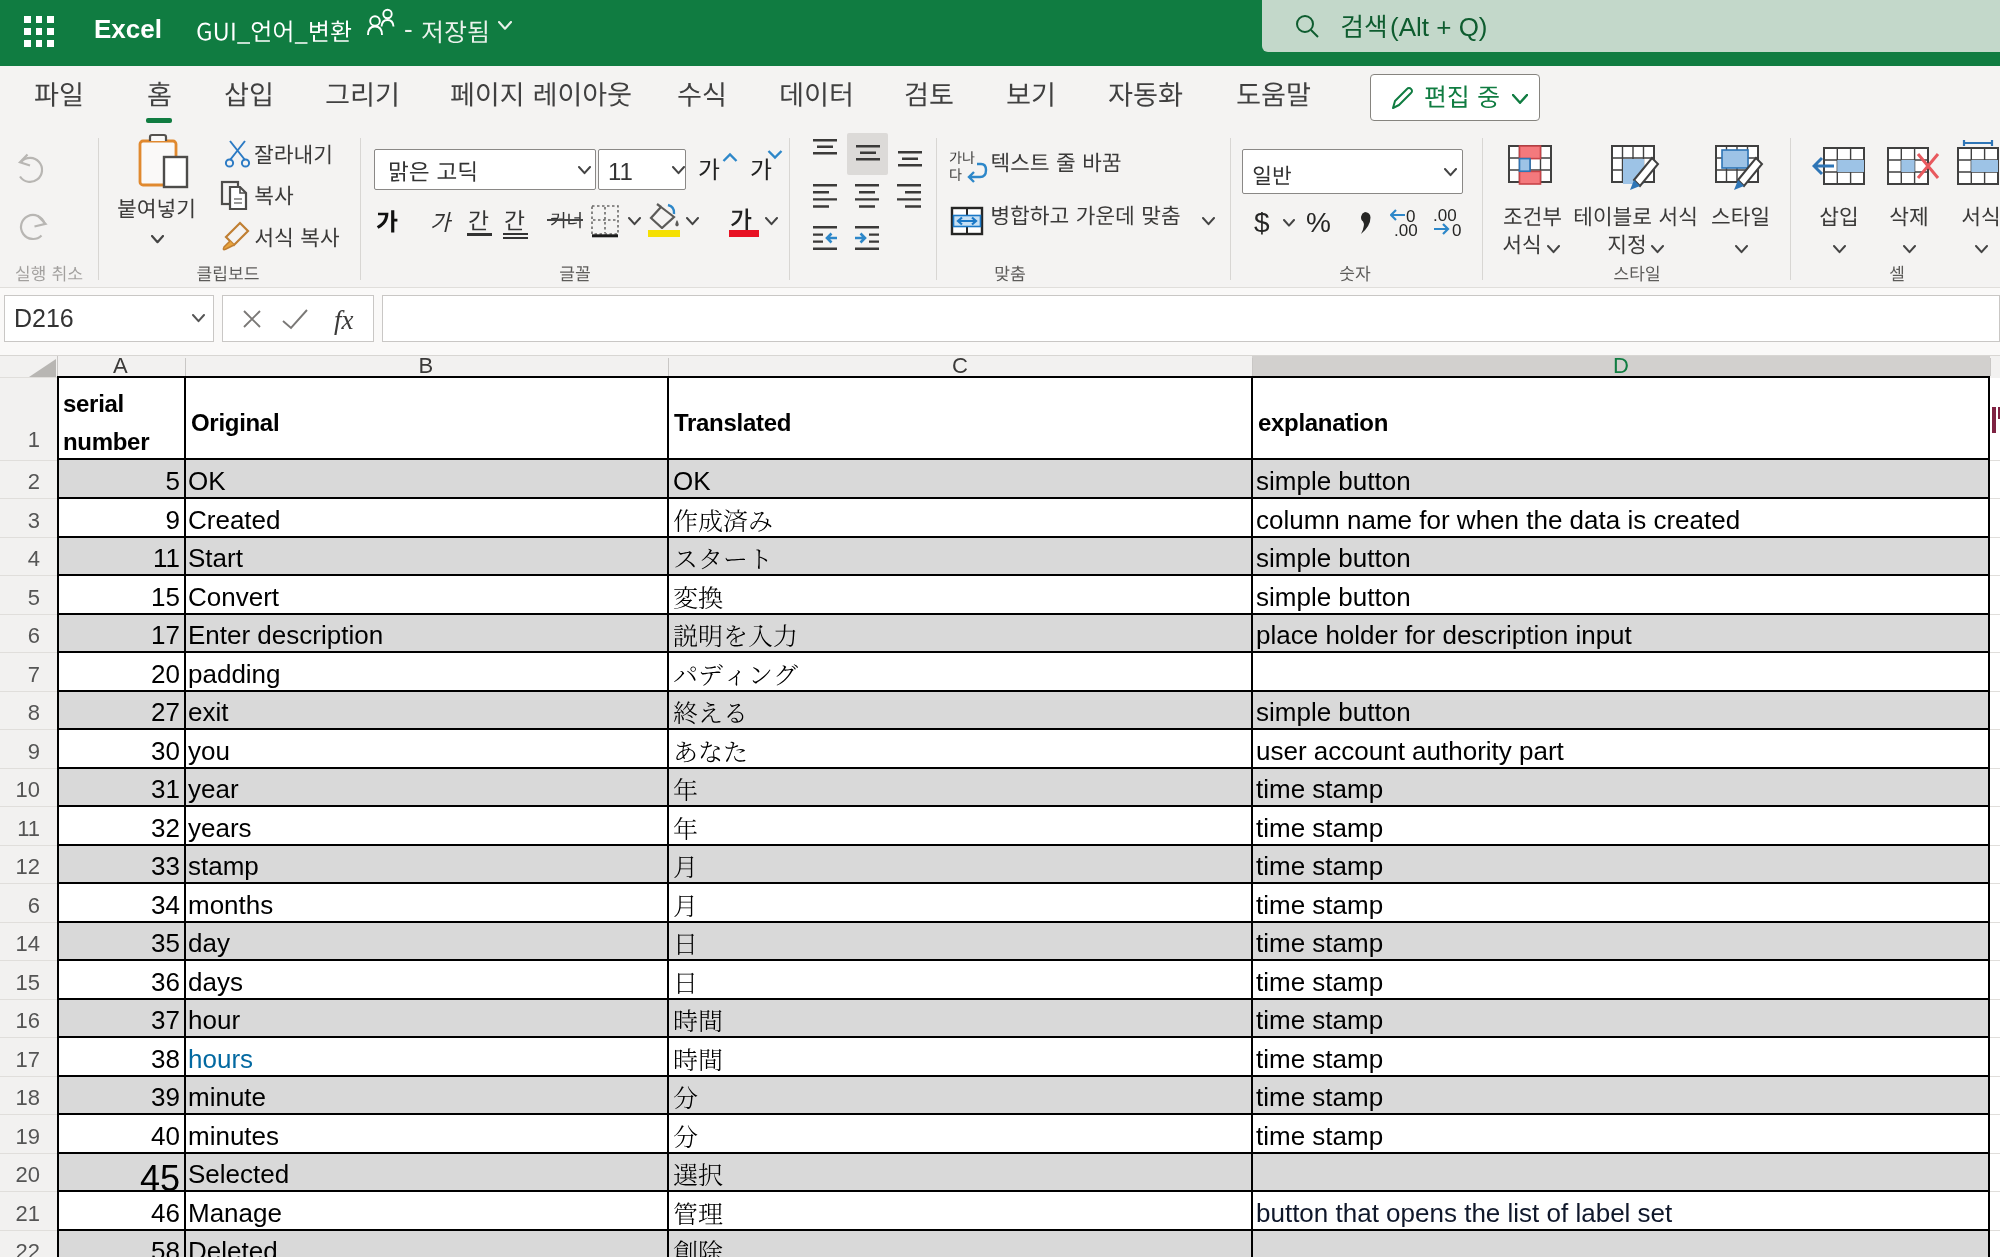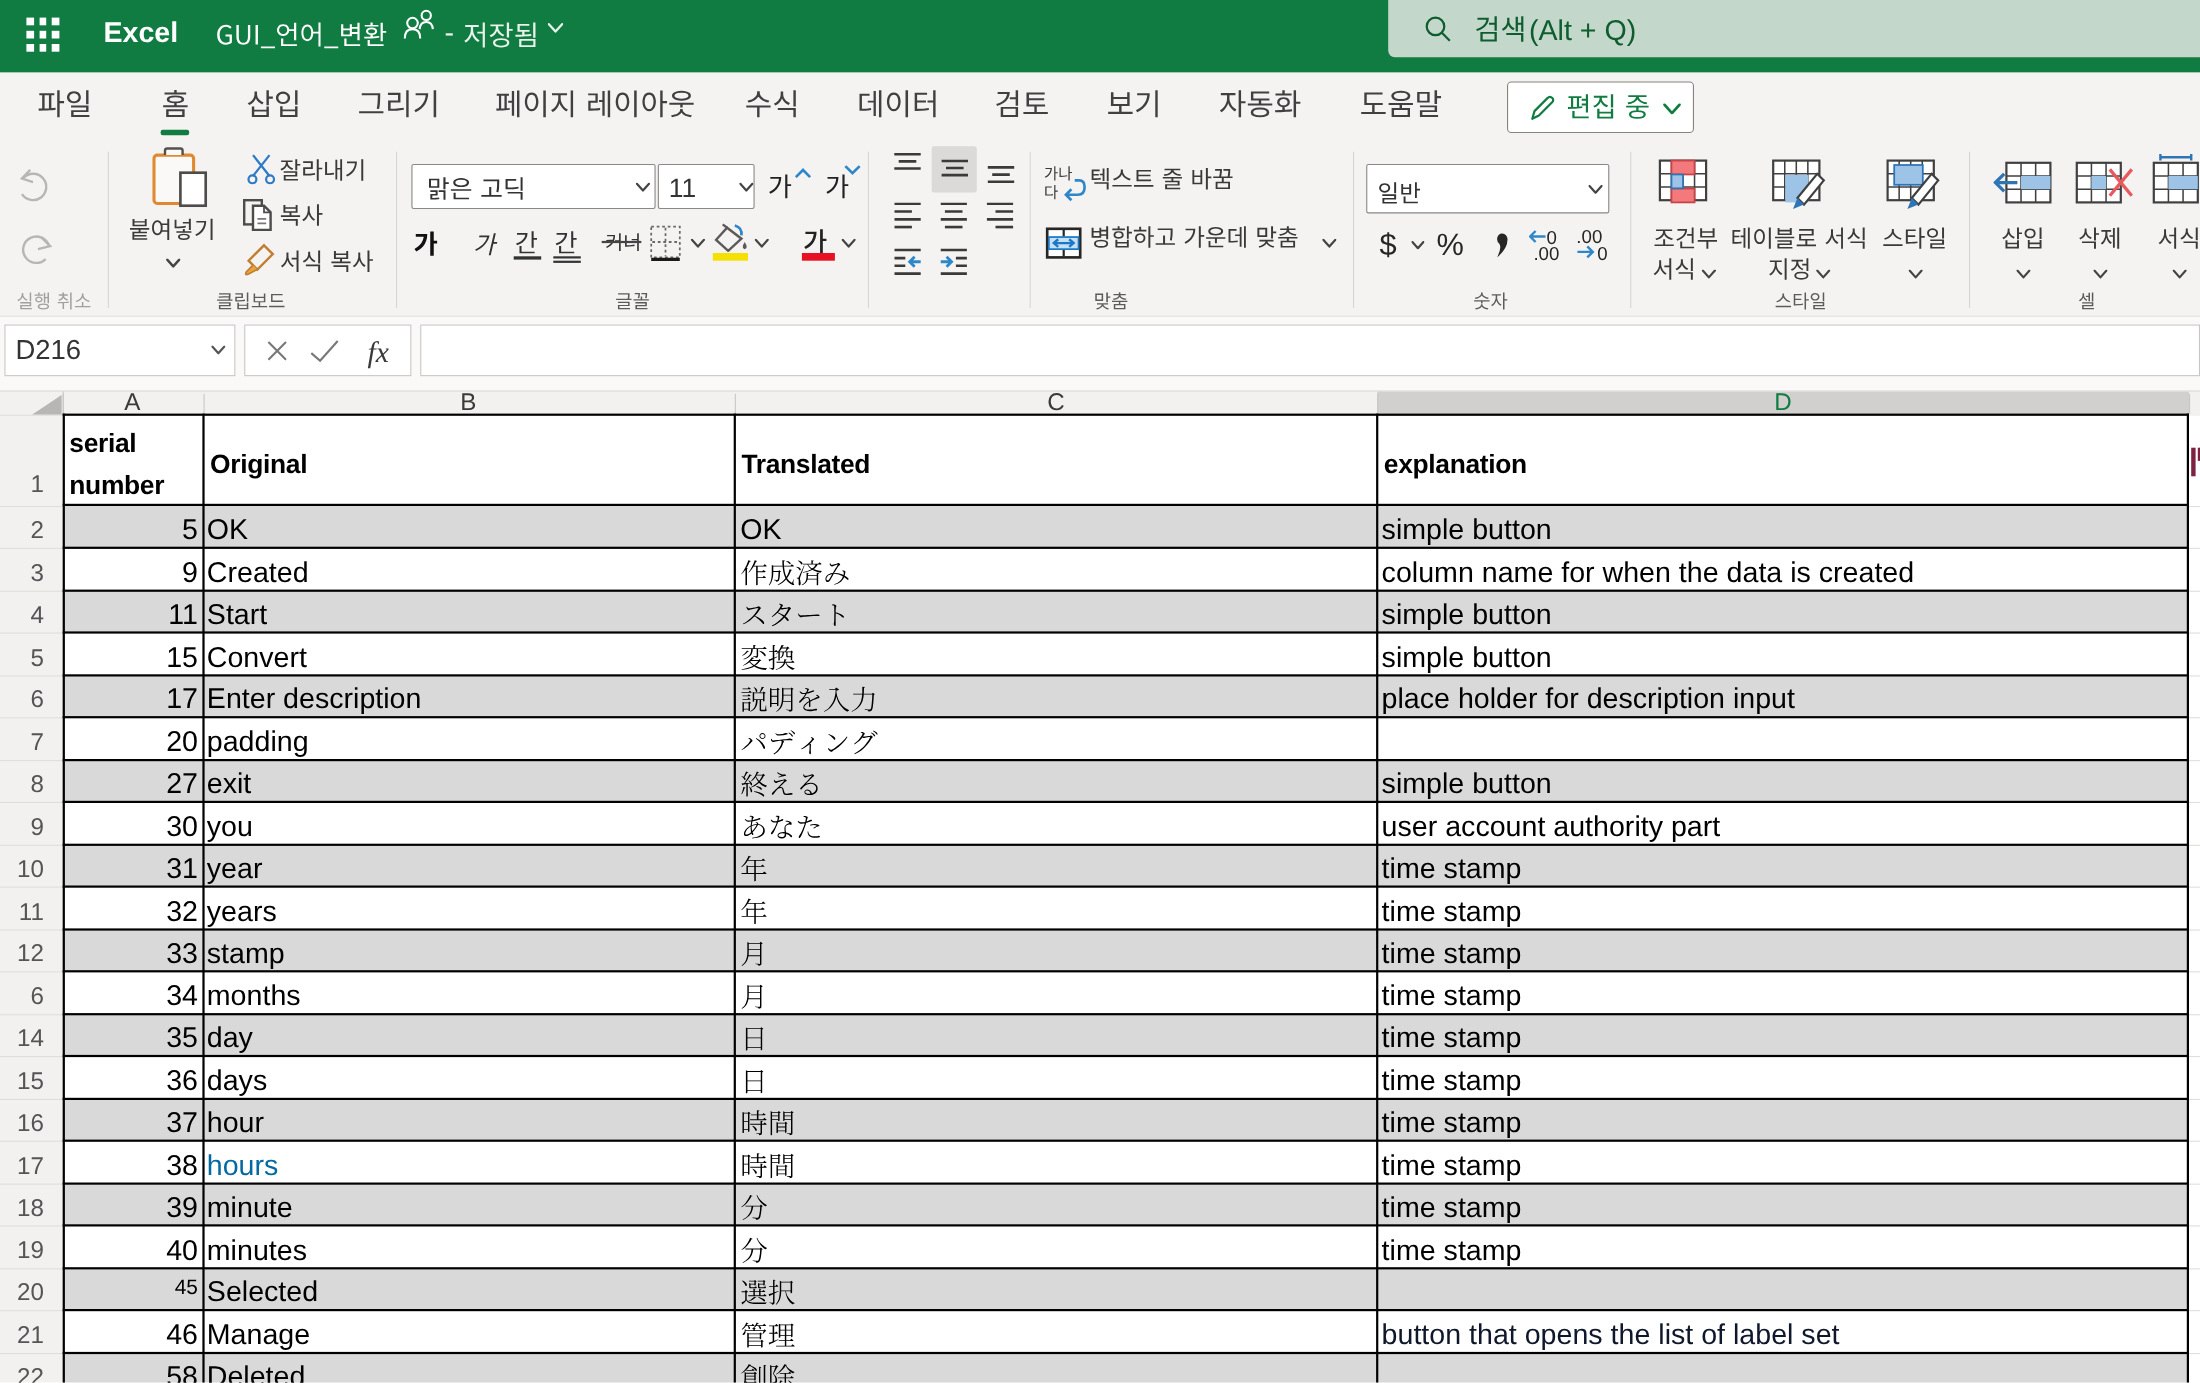--- a/index.html
+++ b/index.html
@@ -542,21 +542,21 @@
 <div style="position:absolute;left:1256px;top:1084.0px;font-size:26px;line-height:1;color:#000;white-space:pre;">time stamp</div>
 <div style="position:absolute;right:1960px;top:1125.9px;font-size:22px;line-height:1;color:#555;white-space:pre;">19</div>
 <div style="position:absolute;right:1820px;top:1122.5px;font-size:26px;line-height:1;color:#000;white-space:pre;">40</div>
 <div style="position:absolute;left:188px;top:1122.5px;font-size:26px;line-height:1;color:#000;white-space:pre;">minutes</div>
 <svg style="position:absolute;left:673.0px;top:1119.8px" width="25" height="35" viewBox="0 -26.2 25.0 35.0">
     <path d="M4.5 -11.1H19V-10.4H4.8ZM18.1 -11.1H17.9L18.7 -12.1L20.5 -10.6Q20.4 -10.5 20.1 -10.4Q19.9 -10.3 19.5 -10.2Q19.3 -7.6 19 -5.3Q18.7 -3 18.3 -1.4Q17.8 0.2 17.2 0.8Q16.7 1.3 16 1.5Q15.3 1.8 14.4 1.7Q14.4 1.4 14.3 1.2Q14.2 0.9 13.9 0.7Q13.6 0.5 12.7 0.3Q11.9 0.1 11 0L11.1 -0.4Q11.7 -0.4 12.6 -0.3Q13.4 -0.2 14.2 -0.1Q14.9 -0.1 15.2 -0.1Q15.6 -0.1 15.8 -0.1Q16.1 -0.2 16.3 -0.4Q16.6 -0.7 16.9 -1.7Q17.2 -2.6 17.4 -4.1Q17.7 -5.5 17.9 -7.3Q18 -9.1 18.1 -11.1ZM10.2 -11.1H11.8Q11.7 -9.8 11.4 -8.5Q11.2 -7.2 10.6 -5.8Q10.1 -4.4 9.1 -3.1Q8.1 -1.7 6.4 -0.5Q4.8 0.8 2.4 1.9L2.1 1.5Q4.8 -0 6.4 -1.6Q8 -3.2 8.8 -4.9Q9.6 -6.5 9.9 -8.1Q10.2 -9.7 10.2 -11.1ZM8.9 -20.9 11.1 -20Q11 -19.8 10.8 -19.7Q10.7 -19.6 10.2 -19.7Q9.4 -18 8.1 -16.2Q6.9 -14.3 5.2 -12.6Q3.4 -11 1.3 -9.8L1 -10.1Q2.9 -11.4 4.4 -13.2Q6 -15.1 7.1 -17.1Q8.3 -19.1 8.9 -20.9ZM15.3 -20.9Q15.9 -19.5 16.8 -18.1Q17.8 -16.7 19 -15.5Q20.2 -14.3 21.6 -13.3Q22.9 -12.3 24.3 -11.6L24.2 -11.3Q23.8 -11.3 23.4 -11Q23.1 -10.8 22.9 -10.3Q21.2 -11.4 19.6 -13Q18 -14.6 16.8 -16.6Q15.5 -18.6 14.8 -20.7Z" fill="#000"></path>
   </svg>
 <div style="position:absolute;left:1256px;top:1122.5px;font-size:26px;line-height:1;color:#000;white-space:pre;">time stamp</div>
 <div style="position:absolute;left:57px;top:1152.5px;width:1933px;height:38.5px;background:#D9D9D9;"></div>
 <div style="position:absolute;right:1960px;top:1164.4px;font-size:22px;line-height:1;color:#555;white-space:pre;">20</div>
-<div style="position:absolute;right:1820px;top:1161.0px;font-size:19px;line-height:1;color:#000;white-space:pre;text-align:center;">45</div>
+<div style="position:absolute;right:1820px;top:1161.0px;font-size:36px;line-height:1;color:#000;white-space:pre;text-align:center;">45</div>
 <div style="position:absolute;left:188px;top:1161.0px;font-size:26px;line-height:1;color:#000;white-space:pre;">Selected</div>
 <svg style="position:absolute;left:673.0px;top:1158.2px" width="50" height="35" viewBox="0 -26.2 50.0 35.0">
     <path d="M5.8 -2.5Q6.5 -1.7 7.3 -1.3Q8 -0.8 8.9 -0.5Q9.9 -0.3 11.1 -0.2Q12.3 -0.1 13.9 -0.1Q15.5 -0.1 17.2 -0.1Q19 -0.1 20.8 -0.1Q22.6 -0.2 24.1 -0.2V0.1Q23.1 0.3 23 1.3Q21.7 1.3 20.2 1.3Q18.6 1.3 17 1.3Q15.4 1.3 14 1.3Q12.3 1.3 11 1.1Q9.7 1 8.7 0.6Q7.7 0.3 6.9 -0.3Q6.2 -1 5.5 -2Q5 -1.5 4.5 -0.9Q3.9 -0.3 3.3 0.3Q2.8 0.8 2.3 1.2Q2.4 1.5 2.3 1.6Q2.2 1.7 2.1 1.8L1 0.1Q1.6 -0.2 2.4 -0.8Q3.3 -1.3 4.2 -1.9Q5.1 -2.5 5.8 -3ZM5.8 -9.3V-2.5L4.5 -1.6V-9.5H1.3L1.1 -10.3H4.2L5.1 -11.4L7 -9.8Q6.9 -9.7 6.6 -9.5Q6.3 -9.4 5.8 -9.3ZM1.8 -20.1Q3.2 -19.6 4.1 -18.9Q5 -18.3 5.4 -17.7Q5.9 -17 6 -16.5Q6.1 -15.9 5.9 -15.6Q5.8 -15.2 5.4 -15.1Q5.1 -15.1 4.7 -15.4Q4.5 -16.1 4 -17Q3.5 -17.8 2.8 -18.6Q2.1 -19.4 1.5 -19.9ZM7.7 -19.8H13.8V-19.1H8ZM16.8 -17.2H21.3V-16.4H16.8ZM8.2 -10.3H19.9L20.9 -11.5Q20.9 -11.5 21.2 -11.3Q21.5 -11 22 -10.7Q22.4 -10.3 22.8 -10Q22.7 -9.6 22.1 -9.6H8.4ZM7.1 -6.6H20.9L22 -7.9Q22 -7.9 22.3 -7.6Q22.6 -7.4 23.1 -7Q23.6 -6.6 23.9 -6.2Q23.8 -5.8 23.3 -5.8H7.3ZM11.9 -12.6 13.8 -12.4Q13.8 -12.2 13.7 -12.1Q13.5 -11.9 13.2 -11.9V-6.1H11.9ZM17.1 -12.6 19.1 -12.4Q19 -12.2 18.9 -12.1Q18.7 -11.9 18.4 -11.9V-6.1H17.1ZM12.6 -5.4 14.6 -4.4Q14.5 -4.3 14.2 -4.2Q13.9 -4.2 13.5 -4.2Q12.9 -3.7 11.9 -3.1Q11 -2.5 9.9 -2Q8.8 -1.5 7.7 -1.2L7.5 -1.6Q8.5 -2 9.5 -2.7Q10.5 -3.4 11.3 -4.1Q12.1 -4.8 12.6 -5.4ZM16.1 -17.2V-17.8V-17.9L17.6 -17.2H17.3V-14.3Q17.3 -14.2 17.4 -14.1Q17.5 -14 18 -14H19.9Q20.5 -14 21 -14Q21.4 -14 21.6 -14.1Q21.9 -14.1 22 -14.2Q22.1 -14.4 22.2 -14.8Q22.4 -15.2 22.5 -15.7H22.8L22.8 -14.2Q23.2 -14.1 23.3 -14Q23.4 -13.9 23.4 -13.7Q23.4 -13.5 23.1 -13.3Q22.9 -13.1 22.1 -13.1Q21.4 -13 19.9 -13H17.8Q17.1 -13 16.7 -13.1Q16.4 -13.2 16.2 -13.5Q16.1 -13.7 16.1 -14.2ZM15.7 -19.8H21.6V-19.1H15.9ZM20.9 -19.8H20.7L21.4 -20.6L23.1 -19.3Q23 -19.2 22.7 -19.1Q22.5 -19 22.2 -18.9V-16.1Q22.2 -16 22 -15.9Q21.8 -15.8 21.6 -15.7Q21.3 -15.6 21.1 -15.6H20.9ZM8.8 -17.2H13.4V-16.4H8.8ZM8.1 -17.2V-17.8V-17.9L9.6 -17.2H9.3V-14.3Q9.3 -14.2 9.4 -14.1Q9.5 -14 10 -14H11.7Q12.3 -14 12.7 -14Q13.1 -14 13.3 -14.1Q13.6 -14.1 13.7 -14.2Q13.8 -14.3 13.9 -14.7Q14 -15.1 14.1 -15.5H14.4L14.5 -14.2Q14.8 -14.1 14.9 -14Q15.1 -13.9 15.1 -13.7Q15.1 -13.5 14.8 -13.3Q14.5 -13.1 13.8 -13.1Q13.1 -13 11.7 -13H9.8Q9 -13 8.7 -13.1Q8.3 -13.2 8.2 -13.5Q8.1 -13.7 8.1 -14.2ZM12.8 -19.8H12.6L13.3 -20.6L15 -19.3Q14.7 -19.1 14.1 -18.9V-16.1Q14.1 -16 13.9 -15.9Q13.7 -15.8 13.5 -15.7Q13.2 -15.6 13 -15.6H12.8ZM16.4 -5.1Q18.3 -4.7 19.4 -4.3Q20.6 -3.8 21.3 -3.4Q22 -2.9 22.2 -2.5Q22.5 -2.1 22.5 -1.7Q22.5 -1.4 22.2 -1.2Q22 -1 21.7 -1.1Q21.4 -1.1 21.1 -1.4Q20.5 -2.2 19.2 -3.1Q18 -3.9 16.3 -4.7Z M35.9 -19V-19.3V-19.8L37.5 -19H37.2V-11.5Q37.2 -9.8 37.1 -8Q37 -6.2 36.5 -4.5Q36 -2.7 35.1 -1.1Q34.1 0.6 32.6 1.9L32.2 1.6Q33.8 -0.2 34.6 -2.3Q35.4 -4.4 35.6 -6.8Q35.9 -9.1 35.9 -11.5ZM36.6 -19H45.5L46.2 -19.9L48 -18.5Q47.9 -18.3 47.7 -18.2Q47.4 -18.1 47.1 -18.1V-9.1Q47.1 -9 46.7 -8.8Q46.4 -8.6 45.9 -8.6H45.7V-18.3H36.6ZM36.6 -11H46.4V-10.3H36.6ZM41.3 -10.7Q41.6 -9.3 42.1 -7.8Q42.6 -6.2 43.6 -4.8Q44.5 -3.3 45.9 -2Q47.3 -0.6 49.4 0.4L49.3 0.7Q48.8 0.7 48.4 1Q48.1 1.2 47.9 1.8Q46 0.7 44.7 -0.8Q43.5 -2.4 42.7 -4Q41.9 -5.7 41.5 -7.4Q41.1 -9.1 40.9 -10.6ZM26.1 -15.2H31.9L32.9 -16.5Q32.9 -16.5 33.1 -16.3Q33.3 -16.2 33.6 -15.9Q33.9 -15.7 34.2 -15.4Q34.5 -15.1 34.7 -14.9Q34.6 -14.5 34.1 -14.5H26.3ZM29.8 -20.9 32 -20.6Q32 -20.4 31.7 -20.2Q31.5 -20 31.1 -20V-0.3Q31.1 0.3 31 0.7Q30.8 1.2 30.4 1.5Q29.9 1.7 28.9 1.9Q28.9 1.6 28.8 1.3Q28.6 1 28.4 0.8Q28.2 0.6 27.7 0.5Q27.3 0.4 26.6 0.3V-0.1Q26.6 -0.1 26.9 -0.1Q27.2 -0 27.7 -0Q28.2 0 28.6 0.1Q29.1 0.1 29.2 0.1Q29.5 0.1 29.7 -0Q29.8 -0.1 29.8 -0.4ZM25.7 -7.6Q26.2 -7.7 27.2 -8Q28.1 -8.3 29.3 -8.7Q30.5 -9.1 31.9 -9.6Q33.3 -10.1 34.7 -10.6L34.8 -10.2Q33.4 -9.5 31.4 -8.5Q29.5 -7.5 26.9 -6.3Q26.9 -6.1 26.8 -6Q26.6 -5.8 26.5 -5.7Z" fill="#000"></path>
   </svg>
 <div style="position:absolute;right:1960px;top:1202.9px;font-size:22px;line-height:1;color:#555;white-space:pre;">21</div>
 <div style="position:absolute;right:1820px;top:1199.5px;font-size:26px;line-height:1;color:#000;white-space:pre;">46</div>
 <div style="position:absolute;left:188px;top:1199.5px;font-size:26px;line-height:1;color:#000;white-space:pre;">Manage</div>
 <svg style="position:absolute;left:673.0px;top:1196.8px" width="50" height="35" viewBox="0 -26.2 50.0 35.0">
     <path d="M7 -7.4H18.1V-6.6H7ZM7 -0.3H19.7V0.5H7ZM7 -4.4H19.7V-3.7H7ZM17.7 -11H17.4L18.2 -11.8L20 -10.5Q19.9 -10.4 19.6 -10.2Q19.3 -10.1 19 -10V-6.2Q19 -6.1 18.8 -6Q18.6 -5.9 18.4 -5.8Q18.1 -5.8 17.9 -5.8H17.7ZM18.9 -4.4H18.7L19.5 -5.2L21.3 -3.9Q21.2 -3.8 20.9 -3.6Q20.7 -3.5 20.3 -3.4V1.3Q20.3 1.4 20.1 1.5Q19.9 1.6 19.6 1.7Q19.4 1.8 19.1 1.8H18.9ZM4.2 -13.9H22.2V-13.2H4.2ZM11.9 -16.1 14 -15.9Q14 -15.6 13.8 -15.5Q13.6 -15.3 13.2 -15.2V-13.5H11.9ZM4.1 -15.1H4.6Q4.9 -13.8 4.8 -12.8Q4.8 -11.8 4.5 -11.1Q4.2 -10.4 3.8 -10Q3.6 -9.8 3.2 -9.7Q2.9 -9.5 2.6 -9.6Q2.4 -9.6 2.2 -9.8Q2 -10.1 2.2 -10.5Q2.3 -10.8 2.6 -11Q3.1 -11.4 3.4 -12Q3.8 -12.6 4 -13.5Q4.2 -14.3 4.1 -15.1ZM21.4 -13.9H21.2L22.1 -14.8L23.7 -13.2Q23.6 -13.1 23.4 -13Q23.1 -13 22.8 -13Q22.4 -12.4 21.7 -11.7Q21 -11 20.5 -10.6L20.1 -10.8Q20.3 -11.2 20.6 -11.7Q20.8 -12.3 21.1 -12.9Q21.3 -13.5 21.4 -13.9ZM7.1 -11H18.2V-10.2H7.1ZM6.3 -11V-11.7L7.9 -11H7.7V1.3Q7.7 1.4 7.5 1.5Q7.4 1.6 7.1 1.7Q6.9 1.8 6.5 1.8H6.3ZM5.5 -20.9 7.4 -20Q7.4 -19.9 7.1 -19.7Q6.9 -19.6 6.5 -19.7Q5.6 -17.9 4.3 -16.6Q3 -15.2 1.6 -14.3L1.3 -14.7Q2.4 -15.7 3.6 -17.3Q4.7 -19 5.5 -20.9ZM4.7 -18.5H10.2L11.2 -19.7Q11.2 -19.7 11.5 -19.4Q11.8 -19.2 12.2 -18.8Q12.6 -18.5 13 -18.1Q12.9 -17.7 12.3 -17.7H4.7ZM14 -18.5H20.5L21.6 -19.8Q21.6 -19.8 21.9 -19.5Q22.2 -19.3 22.7 -18.9Q23.2 -18.5 23.5 -18.1Q23.4 -17.7 22.9 -17.7H14ZM6.8 -18.2Q7.6 -17.8 8.1 -17.4Q8.6 -16.9 8.7 -16.5Q8.9 -16.1 8.9 -15.7Q8.9 -15.4 8.7 -15.2Q8.5 -15 8.2 -15Q7.9 -15 7.6 -15.2Q7.6 -15.9 7.3 -16.7Q6.9 -17.5 6.5 -18.1ZM14.9 -20.9 16.8 -20Q16.7 -19.8 16.5 -19.7Q16.3 -19.6 15.9 -19.7Q14.9 -18.1 13.6 -16.9Q12.4 -15.6 11.1 -14.9L10.8 -15.2Q11.9 -16.1 13 -17.6Q14.1 -19.1 14.9 -20.9ZM16.2 -18.3Q17.2 -17.9 17.8 -17.5Q18.4 -17.1 18.6 -16.6Q18.9 -16.2 18.9 -15.8Q18.9 -15.4 18.7 -15.2Q18.5 -15 18.2 -14.9Q17.9 -14.9 17.6 -15.2Q17.5 -15.9 17 -16.7Q16.5 -17.6 16 -18.1Z M34.9 -4.9H45.3L46.4 -6.2Q46.4 -6.2 46.6 -6.1Q46.8 -5.9 47.1 -5.6Q47.4 -5.4 47.7 -5.1Q48.1 -4.8 48.4 -4.5Q48.3 -4.1 47.7 -4.1H35.1ZM32.4 0.3H46.3L47.4 -1.2Q47.4 -1.2 47.6 -1Q47.8 -0.8 48.1 -0.6Q48.5 -0.3 48.8 0Q49.2 0.3 49.5 0.6Q49.4 0.8 49.3 0.9Q49.1 1 48.8 1H32.6ZM35.6 -14.3H47V-13.6H35.6ZM35.6 -9.4H47V-8.7H35.6ZM40.5 -19.1H41.8V0.7H40.5ZM46.2 -19.1H45.9L46.8 -20.1L48.6 -18.6Q48.5 -18.5 48.2 -18.4Q47.9 -18.2 47.5 -18.1V-8.1Q47.5 -8 47.3 -7.9Q47.1 -7.8 46.9 -7.7Q46.6 -7.6 46.4 -7.6H46.2ZM35 -19.1V-19.9L36.5 -19.1H47.1V-18.4H36.4V-7.6Q36.4 -7.5 36.2 -7.4Q36 -7.3 35.8 -7.2Q35.6 -7.1 35.3 -7.1H35ZM26.1 -18.3H31.6L32.7 -19.6Q32.7 -19.6 32.9 -19.5Q33.1 -19.3 33.4 -19.1Q33.7 -18.8 34 -18.5Q34.4 -18.2 34.7 -17.9Q34.6 -17.5 34 -17.5H26.3ZM26.2 -11.5H31.6L32.6 -12.8Q32.6 -12.8 32.9 -12.6Q33.2 -12.3 33.6 -11.9Q34 -11.5 34.3 -11.2Q34.2 -10.8 33.7 -10.8H26.4ZM25.8 -2.5Q26.5 -2.7 27.9 -3.2Q29.3 -3.6 31 -4.3Q32.8 -4.9 34.6 -5.6L34.7 -5.2Q33.3 -4.5 31.4 -3.5Q29.5 -2.5 27 -1.3Q26.9 -0.9 26.5 -0.7ZM29.4 -18.3H30.8V-3.5L29.4 -3.1Z" fill="#000"></path>
   </svg>

